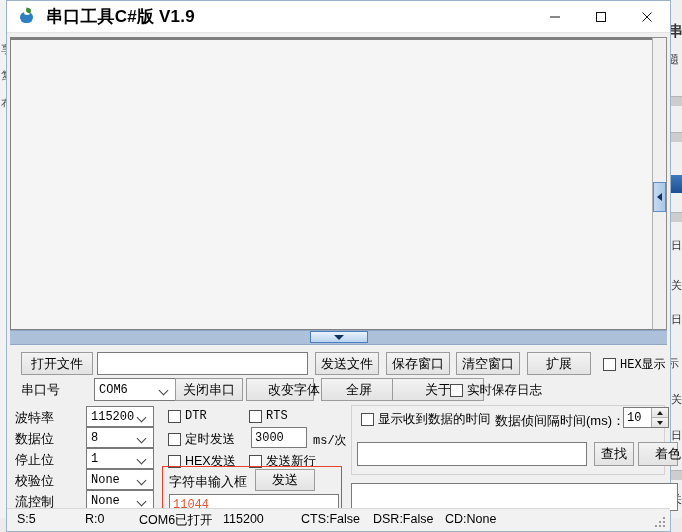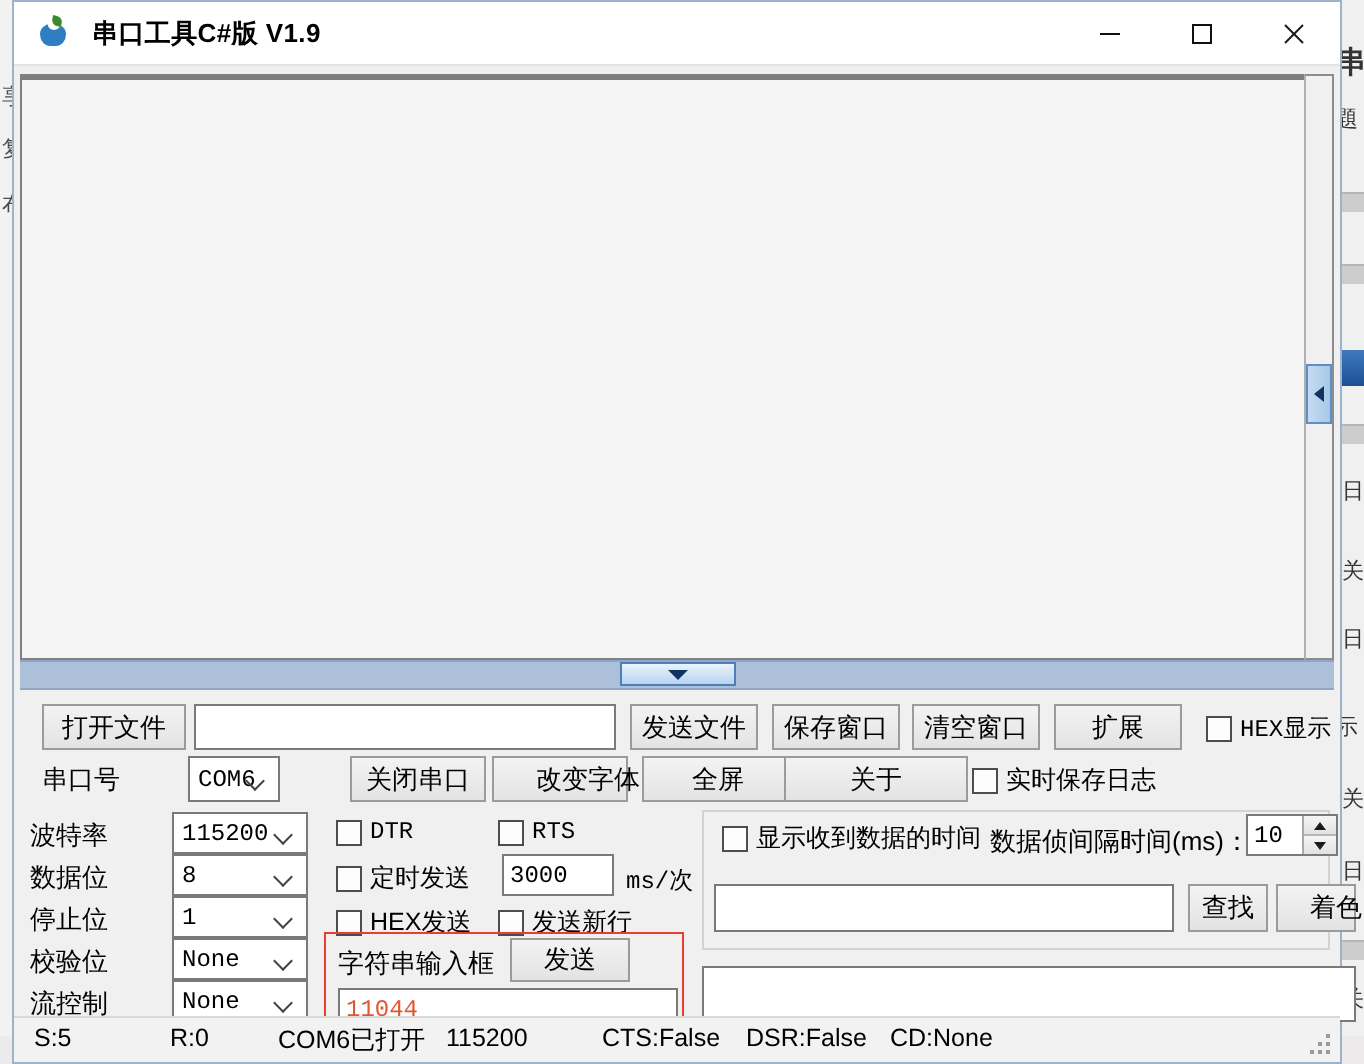--- a/index.html
+++ b/index.html
@@ -120,21 +120,21 @@
   }
   .app-icon .apple-notch {
     position: absolute;
     left: 6px; top: 2px;
     width: 6px; height: 5px;
     background: #ffffff;
     border-radius: 50%;
   }
   .title-text {
     margin-left: 10px;
-    font-size: 13px;
+    font-size: 17px;
     font-weight: bold;
     color: #000;
     letter-spacing: 0.2px;
   }
   .win-controls {
     position: absolute;
     right: 0; top: 0;
     height: 31px;
     display: flex;
   }
@@ -467,29 +467,29 @@
     <div class="btn abs" style="left:305px; top:7px; width:64px; height:23px;">发送文件</div>
     <div class="btn abs" style="left:376px; top:7px; width:64px; height:23px;">保存窗口</div>
     <div class="btn abs" style="left:446px; top:7px; width:64px; height:23px;">清空窗口</div>
     <div class="btn abs" style="left:517px; top:7px; width:64px; height:23px;">扩展</div>
     <div class="chk abs" style="left:593px; top:11px;">
       <span class="box"></span>
       <span class="lbl-mono">HEX显示</span>
     </div>
 
     <div class="lbl abs" style="left:11px; top:36px;">串口号</div>
-    <div class="combo abs" style="left:84px; top:33px; width:46px; height:23px;">
+    <div class="combo abs" style="left:84px; top:33px; width:82px; height:23px;">
       <span>COM6</span>
       <span class="chev"></span>
     </div>
     <div class="btn abs" style="left:165px; top:33px; width:68px; height:23px;">关闭串口</div>
     <div class="btn abs" style="left:236px; top:33px; width:68px; height:23px;padding-left:28px;">改变字体</div>
     <div class="btn abs" style="left:311px; top:33px; width:76px; height:23px;">全屏</div>
     <div class="btn abs" style="left:382px; top:33px; width:92px; height:23px;text-align:center;">关于</div>
-    <div class="chk abs" style="left:440px; top:37px;margin-left:36px;">
+    <div class="chk abs" style="left:440px; top:37px;">
       <span class="box"></span>
       <span>实时保存日志</span>
     </div>
 
     <div class="lbl abs" style="left:5px; top:64px;">波特率</div>
     <div class="combo abs" style="left:76px; top:61px; width:68px; height:21px;">
       <span>115200</span>
       <span class="chev"></span>
     </div>
 

